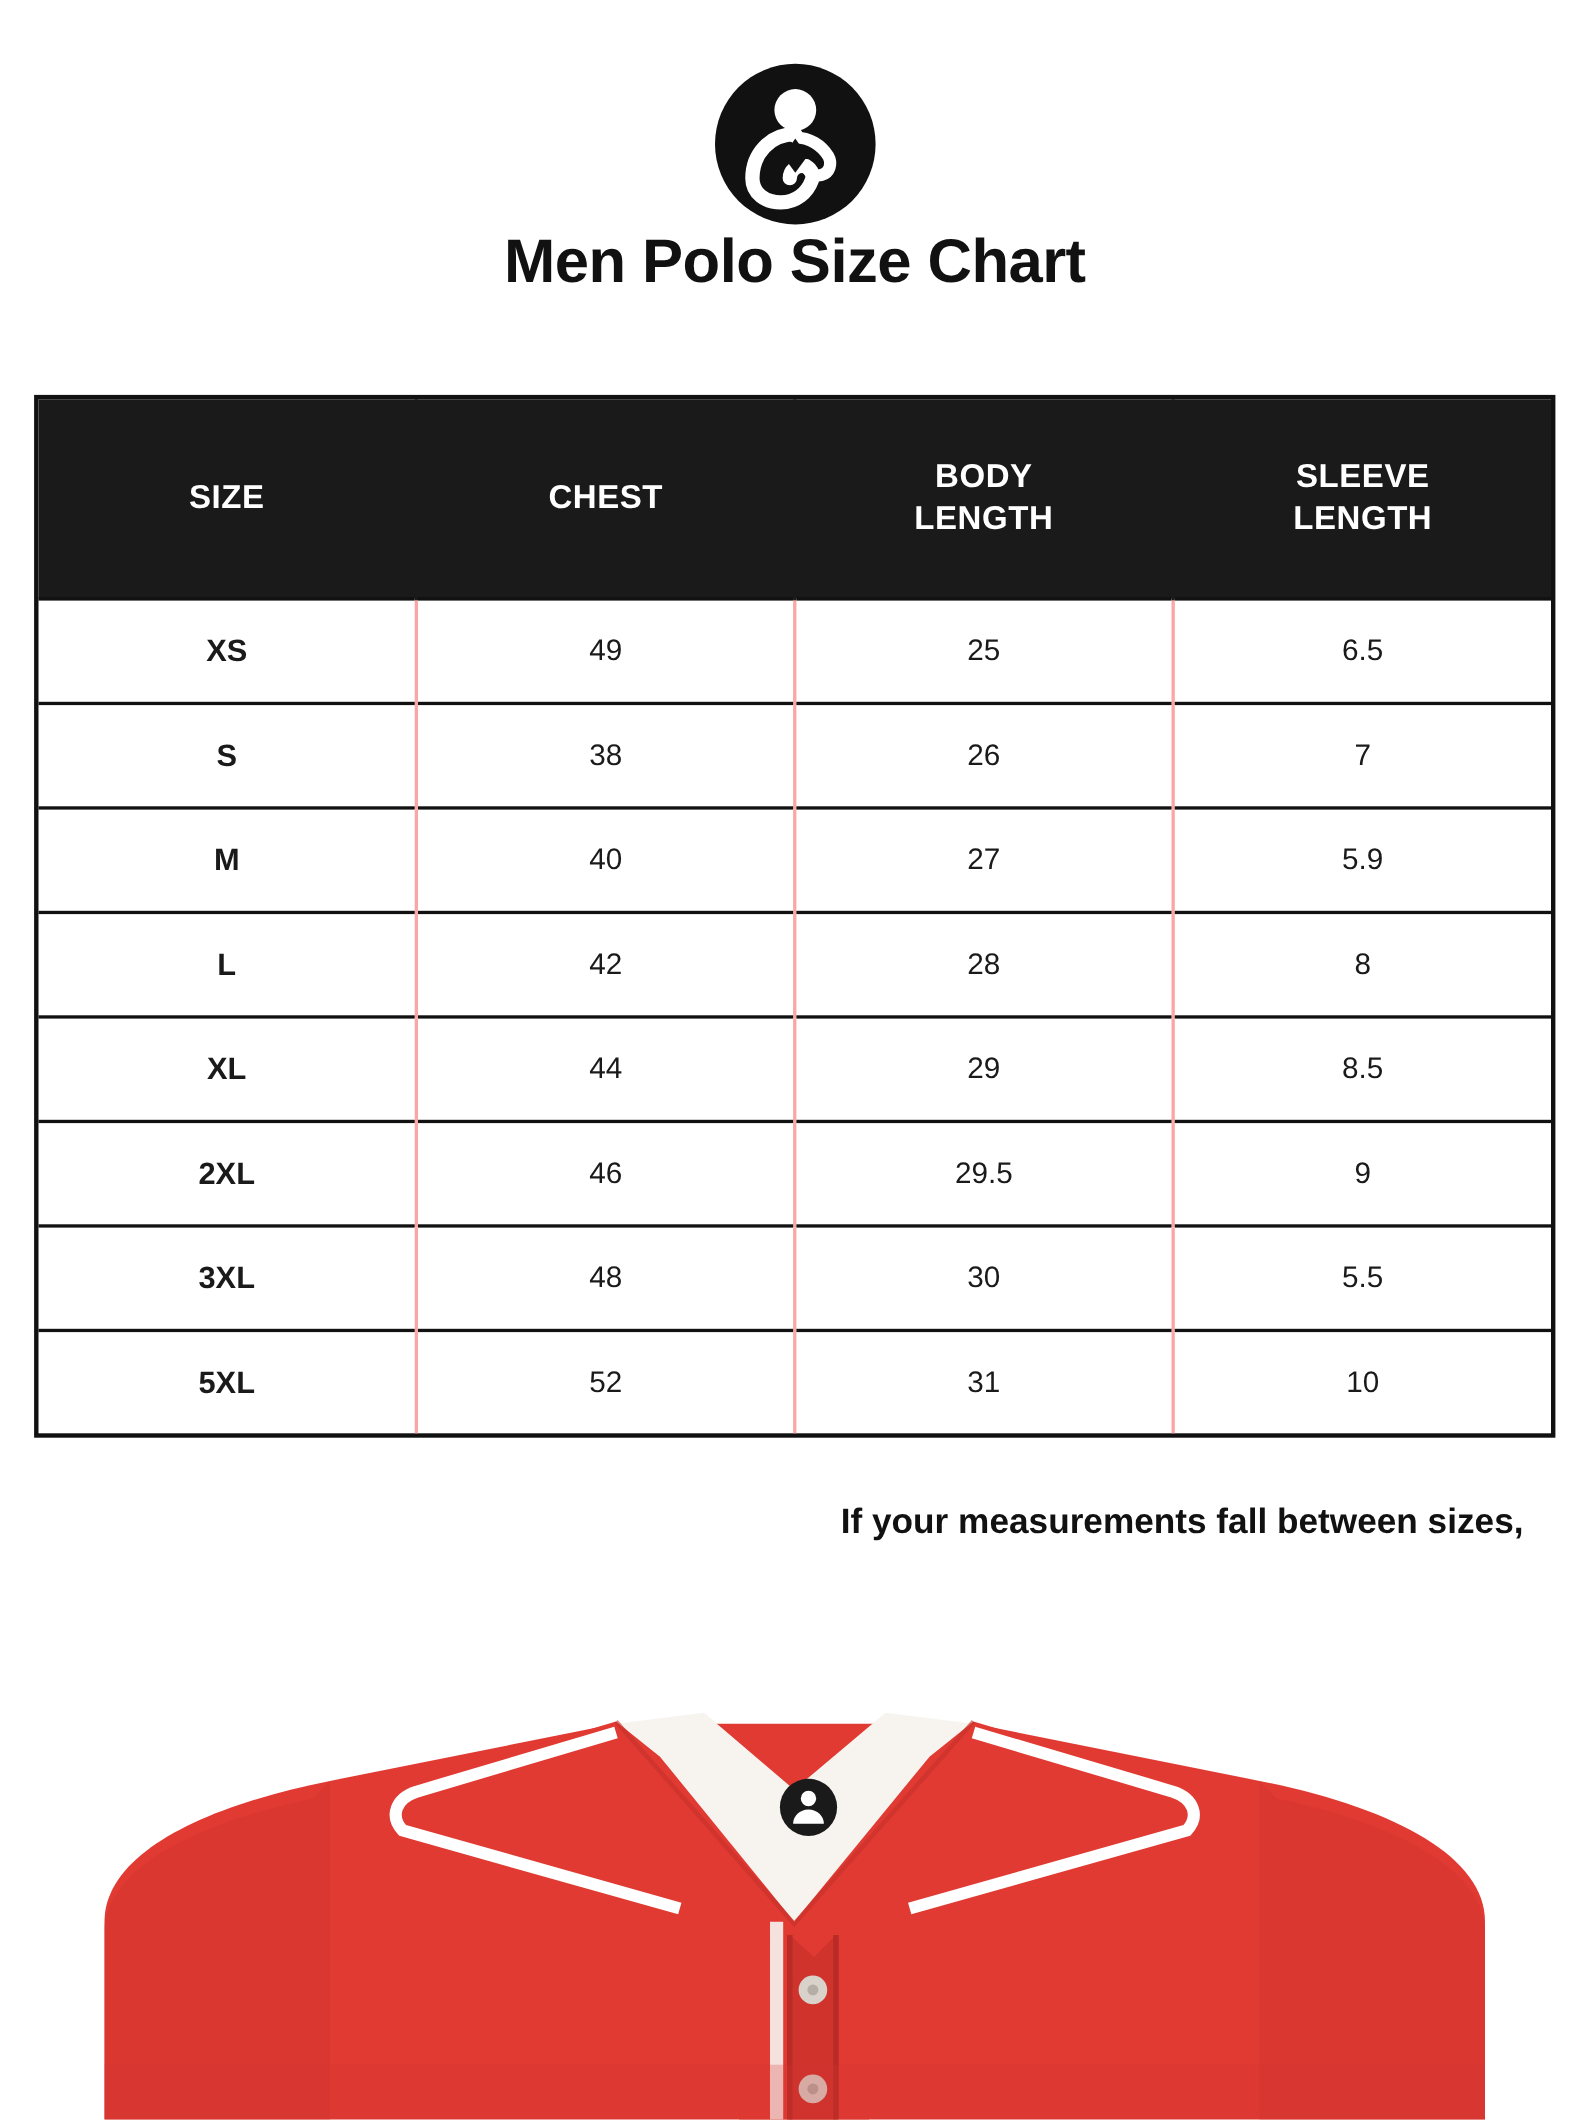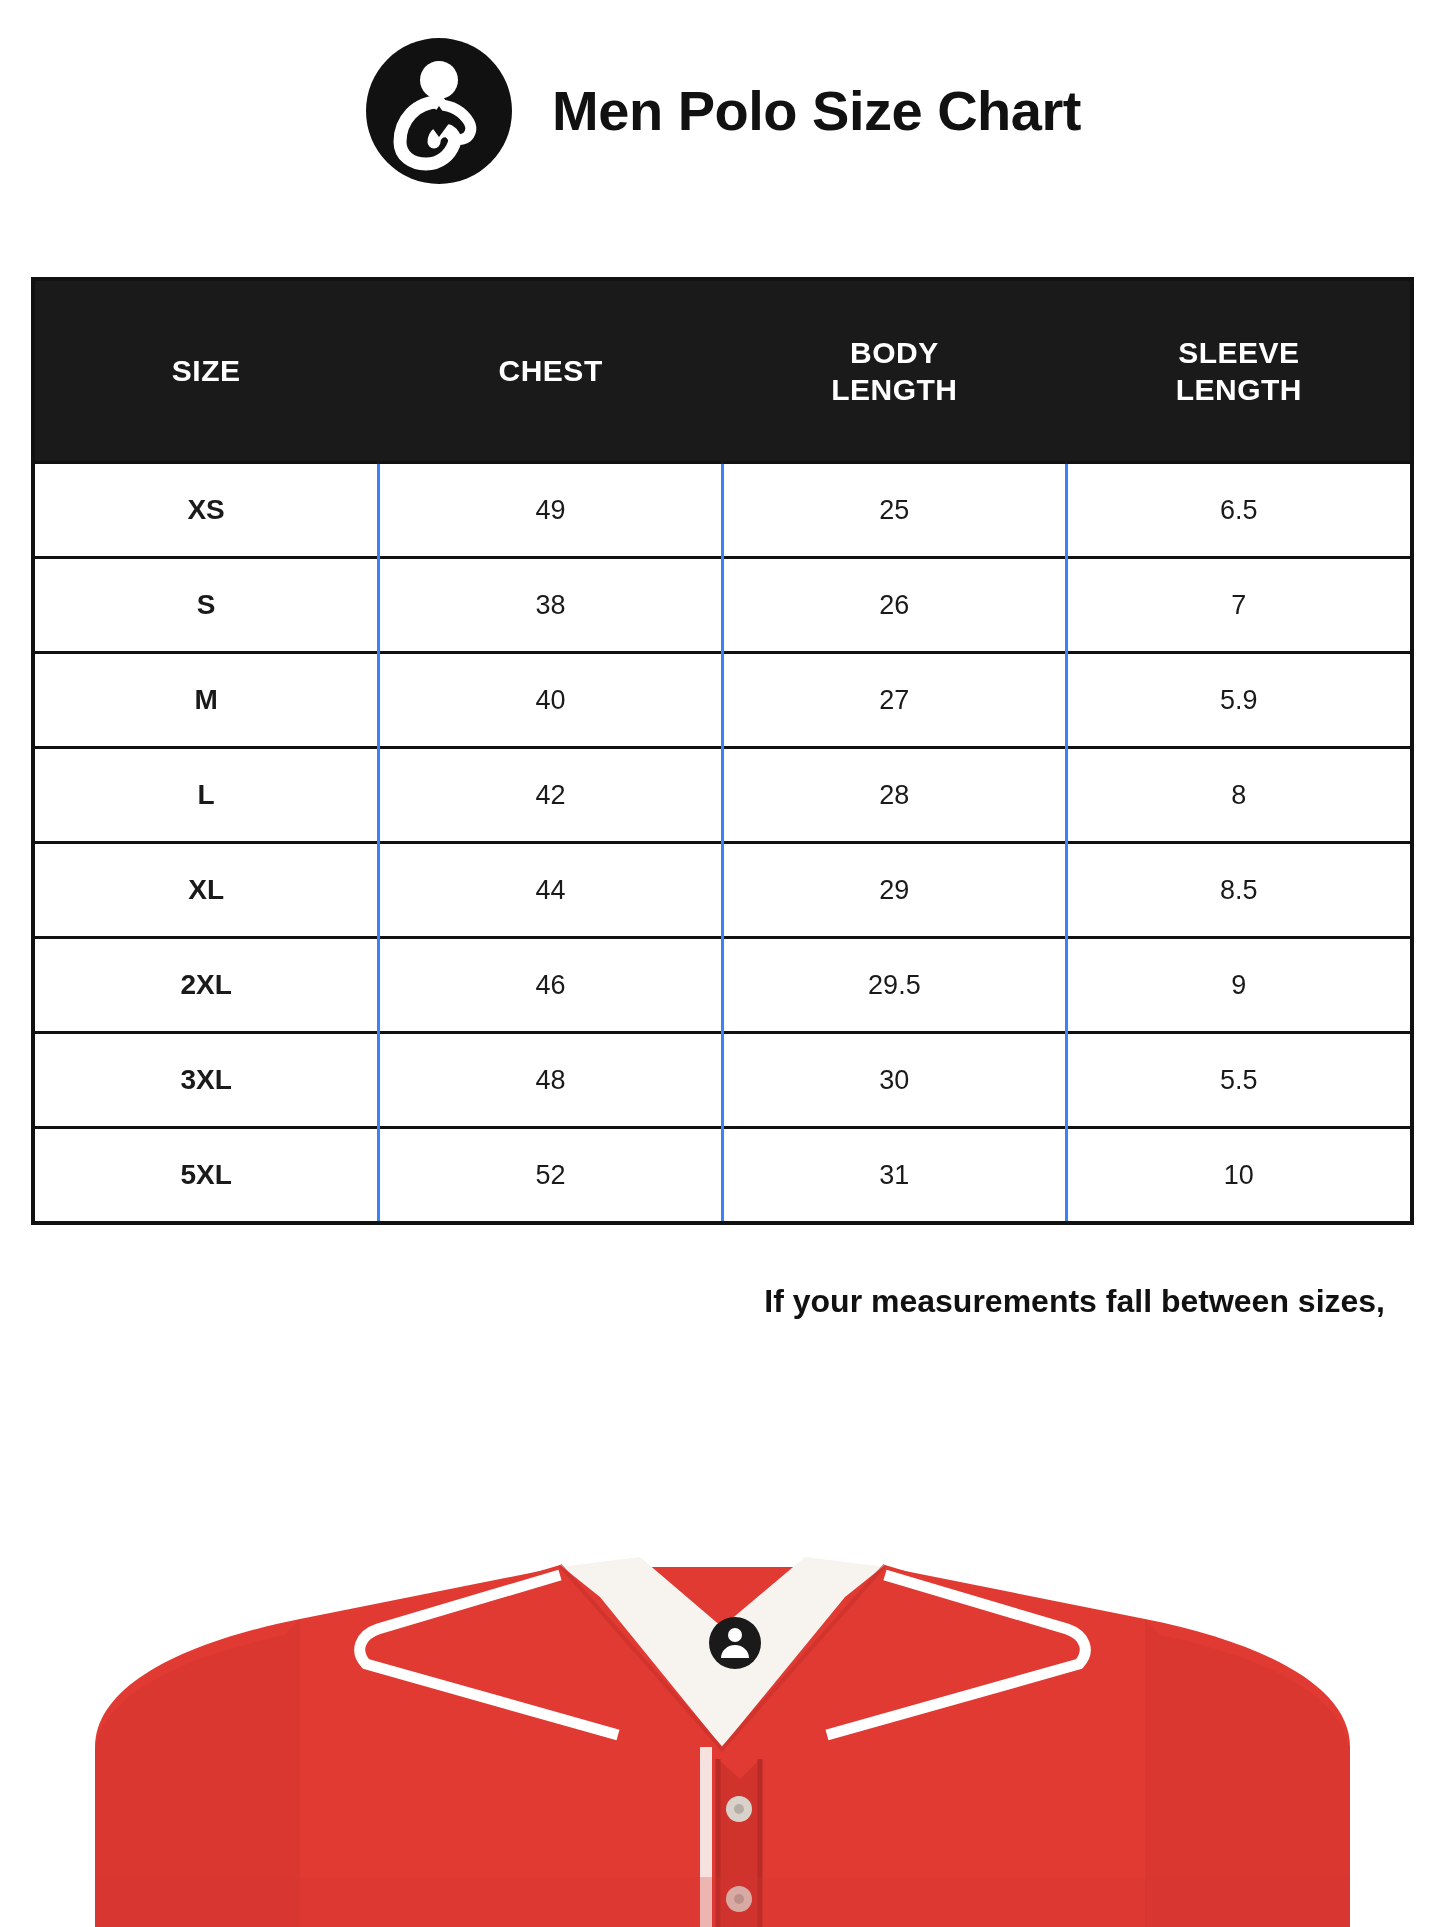--- a/index.html
+++ b/index.html
@@ -22,22 +22,22 @@
     position: relative;
     background: #ffffff;
     box-sizing: border-box;
   }
 
   
   .header {
     display: flex;
     align-items: center;
     justify-content: center;
-    gap: 38px;
-    padding-top: 36px;
+    padding-top: 56px;
+    flex-direction: column;
   }
   .logo {
     width: 150px;
     height: 150px;
     flex: 0 0 auto;
     position: relative;
   }
   .logo svg { display: block; width: 150px; height: 150px; }
 
   .title {
@@ -70,21 +70,21 @@
     height: 128px;
     vertical-align: middle;
     text-align: center;
     line-height: 1.25;
     border-right: 3px solid #1a1a1a;
   }
   table.size-table thead th:last-child { border-right: none; }
 
   table.size-table tbody td {
     border-top: 3px solid #111111;
-    border-right: 3px solid #3b82f6;
+    border-right: 3px solid #fca5a5;
     text-align: center;
     vertical-align: middle;
     height: 90px;
     font-size: 27px;
     color: #1a1a1a;
     font-weight: normal;
   }
   table.size-table tbody td:last-child { border-right: none; }
   table.size-table tbody td.size-cell {
     font-weight: bold;

